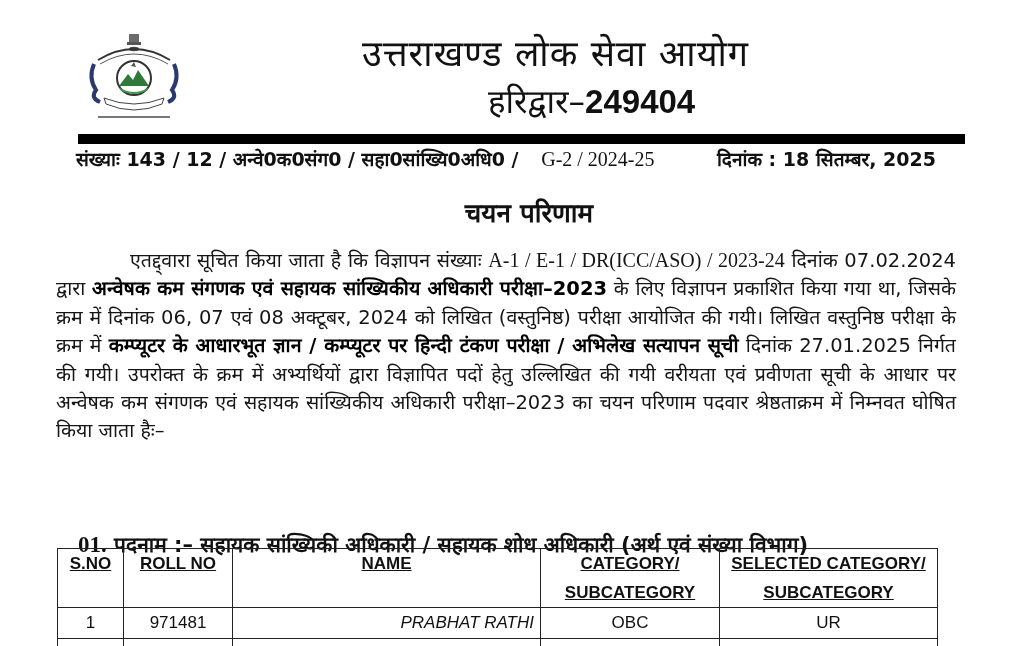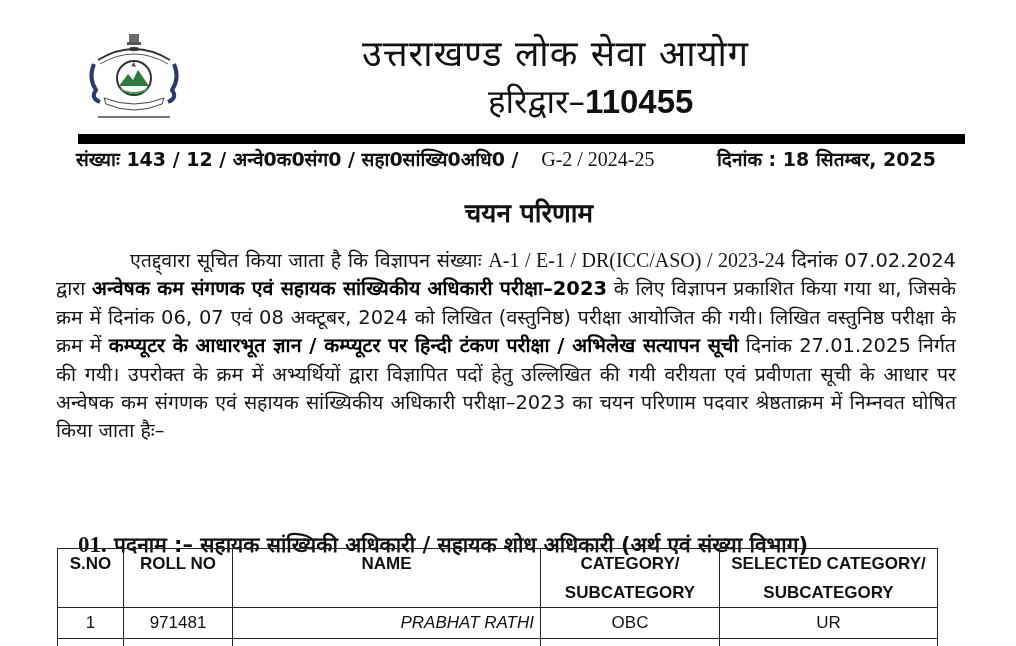--- a/index.html
+++ b/index.html
@@ -141,20 +141,21 @@
       border: 1.5px solid #222;
       padding: 0 6px;
     }
     .results-table th {
       font-weight: bold;
       vertical-align: top;
       text-align: center;
       height: 58px;
       line-height: 29px;
       padding-top: 0px;
+      text-decoration: underline;
     }
     .results-table td {
       height: 30px;
       line-height: 30px;
       text-align: center;
     }
     .results-table td.name { text-align: right; padding-left: 10px; font-style: italic; }
     .col-sno { width: 53px; }
     .col-roll { width: 96px; }
     .col-name { width: 295px; }
@@ -187,21 +188,21 @@
       <path d="M47 36 l3 -4 l2 5 z" fill="#555"></path>
 
       <path d="M20 68 Q50 80 80 68 L78 74 Q50 86 22 74 Z" fill="#fff" stroke="#444" stroke-width="1"></path>
 
       <rect x="14" y="86" width="72" height="2" fill="#777"></rect>
     </svg>
   </div>
 
   <div class="org-title">उत्तराखण्ड लोक सेवा आयोग</div>
   <div class="org-address">
-    <span>हरिद्वार</span><span>–</span><span class="pin">110455</span>
+    <span>हरिद्वार</span><span>–</span><span class="pin">249404</span>
   </div>
 
   <div class="rule"></div>
 
   <div class="ref-line">
     <span>संख्याः</span>
     <span>143 / 12 / अन्वे0क0संग0 / सहा0सांख्यि0अधि0 /</span>
     <span class="serif">G-2 / 2024-25</span>
     <span class="date">
       <span>दिनांक :</span>

